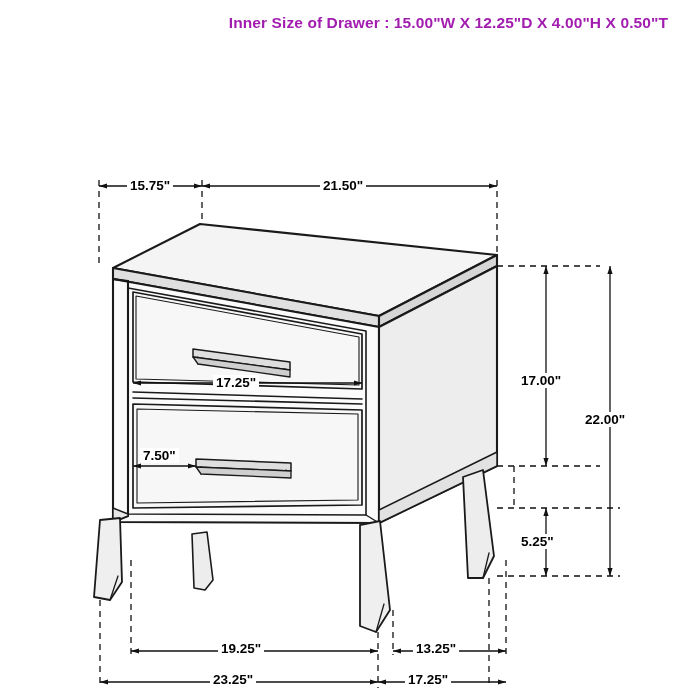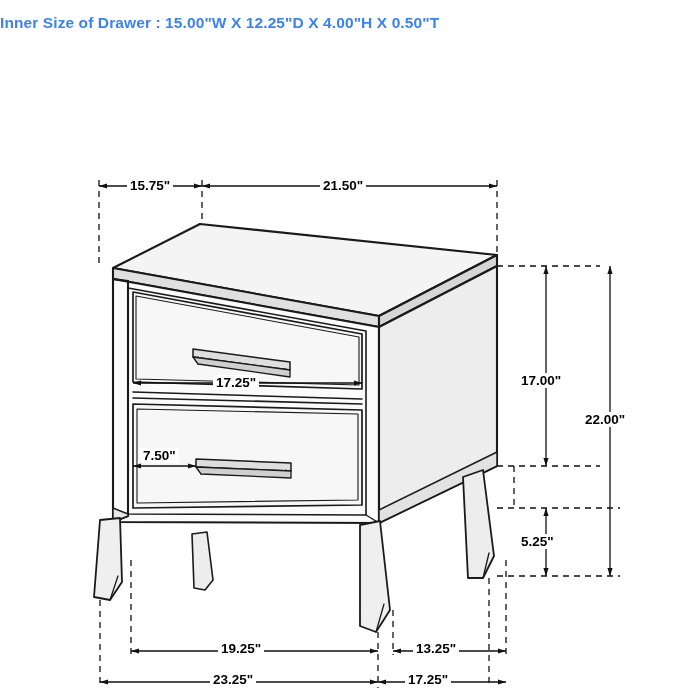--- a/index.html
+++ b/index.html
@@ -18,25 +18,25 @@
   #stage {
     position: relative;
     width: 700px;
     height: 700px;
   }
   #title {
     position: absolute;
     left: 0;
     top: 14px;
     width: 668px;
-    text-align: left;
+    text-align: right;
     font-size: 15.5px;
     font-weight: bold;
     letter-spacing: 0.1px;
-    color: #3b82f6;
+    color: #a21caf;
   }
   #diagram {
     position: absolute;
     left: 0;
     top: 0;
     width: 700px;
     height: 700px;
   }
   .dimlabel {
     position: absolute;

